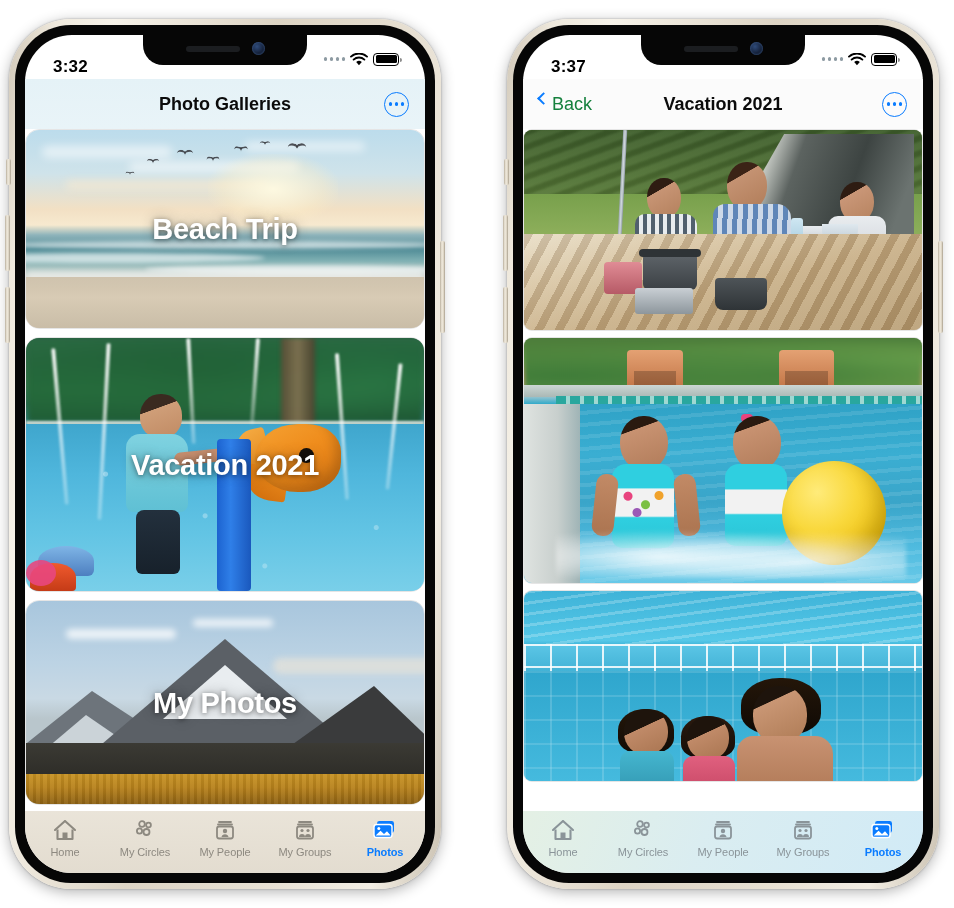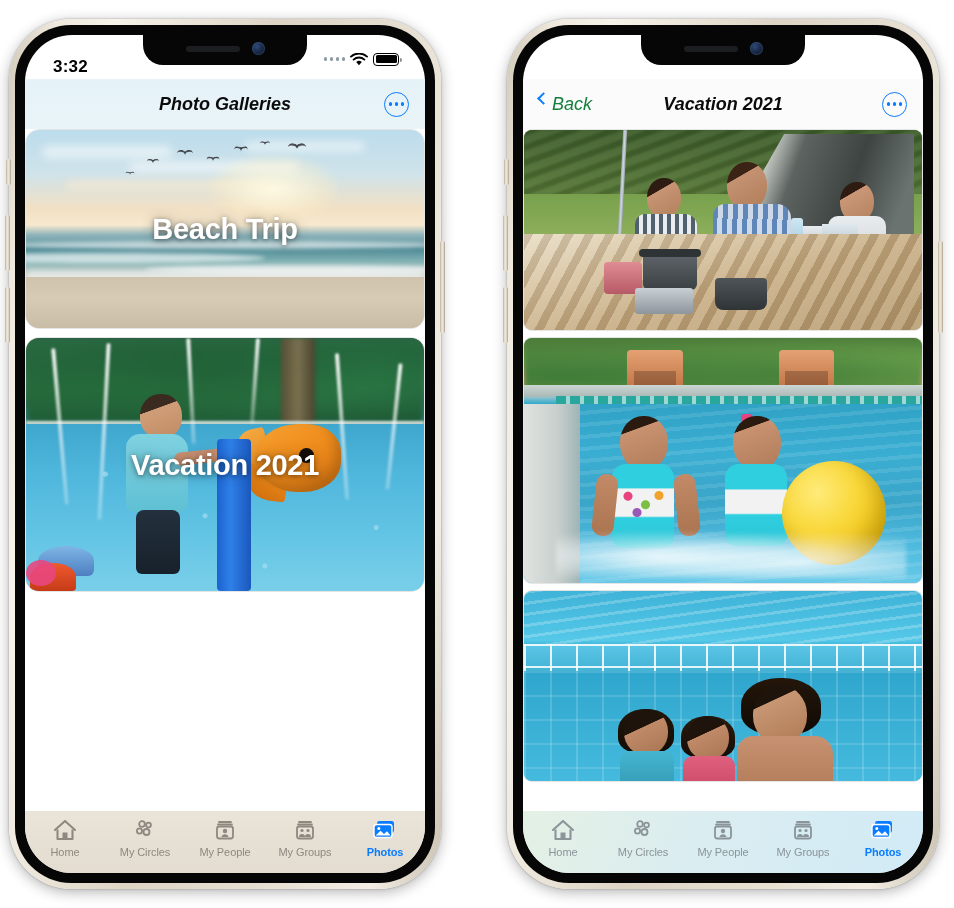--- a/index.html
+++ b/index.html
@@ -87,21 +87,20 @@
     width: 2px; height: 4px; background: rgba(0,0,0,.45); border-radius: 0 2px 2px 0;
   }
   .batt i { display:block; width: 100%; height: 100%; background:#000; border-radius: 1.5px; }
 
   
   .navbar {
     position: absolute; top: 44px; left: 0; right: 0; height: 50px;
     z-index: 20;
     display: flex; align-items: center;
     padding: 0 16px;
-    font-style: italic;
   }
   .navbar.left-nav  { background: linear-gradient(180deg,#e5f2f7 0%, #e9f4f8 100%); }
   .navbar.right-nav { background: #fbfbfb; }
   .nav-title {
     position: absolute; left: 0; right: 0; text-align: center;
     font-size: 18px; font-weight: bold; color: #0b0b0b;
   }
   .nav-back {
     display: flex; gap: 3px;
     color: #15803d; font-size: 18px; position: relative; z-index: 2;
@@ -736,20 +735,35 @@
                     <div class="fish-eye"></div>
                   </div>
                 <div class="post"></div>
                 <div class="toy1"></div>
                   <div class="toy2"></div>
                   <div class="toy3"></div>
               </div>
               <div class="title">Vacation 2021</div>
             </div>
 
+            <div class="gcard" style="height:205px">
+              <div class="scene-mtn">
+                <div class="sky-cloud sc1"></div>
+                  <div class="sky-cloud sc2"></div>
+                  <div class="sky-cloud sc3"></div>
+                <div class="ridge-l"></div>
+                  <div class="ridge-l2"></div>
+                <div class="peak"></div>
+                  <div class="peak-snow"></div>
+                <div class="ridge-r"></div>
+                <div class="dark-hills"></div>
+                  <div class="field"></div>
+              </div>
+              <div class="title">My Photos</div>
+            </div>
 
           </div>
         </div>
 
         <div class="tabbar left-tabs">
           <div class="tab">
             <div class="ic">
               <svg width="24" height="22" viewBox="0 0 24 22">
                   <path d="M12 2 L22 11 M12 2 L2 11" stroke="#8d8980" stroke-width="2.1" fill="none" stroke-linecap="round"></path>
                   <path d="M4.5 10.5 V20 h15 V10.5" stroke="#8d8980" stroke-width="2.1" fill="none" stroke-linejoin="round"></path>
@@ -816,20 +830,39 @@
     <div class="btn-side btn-power"></div>
 
     <div class="bezel">
       <div class="screen">
 
         <div class="notch">
           <div class="speaker"></div>
           <div class="facecam"></div>
         </div>
 
+        <div class="statusbar">
+          <div class="st-time">3:37</div>
+          <div class="st-right">
+            <div class="sig-dots">
+                <i></i>
+                <i></i>
+                <i></i>
+                <i></i>
+              </div>
+            <svg width="18" height="13" viewBox="0 0 18 13">
+              <path d="M9 12.2 L6.2 9.1 a4.2 4.2 0 0 1 5.6 0 Z" fill="#000"></path>
+              <path d="M3.6 6.6 a8 8 0 0 1 10.8 0" stroke="#000" stroke-width="1.9" fill="none" stroke-linecap="round"></path>
+              <path d="M1 3.6 a12 12 0 0 1 16 0" stroke="#000" stroke-width="1.9" fill="none" stroke-linecap="round"></path>
+            </svg>
+            <div class="batt">
+                <i></i>
+              </div>
+          </div>
+        </div>
 
         <div class="navbar right-nav">
           <div class="nav-back">
             <span class="chev"></span>
             <span>Back</span>
           </div>
           <div class="nav-title">Vacation 2021</div>
           <div class="nav-more">
               <i></i>
               <i></i>

